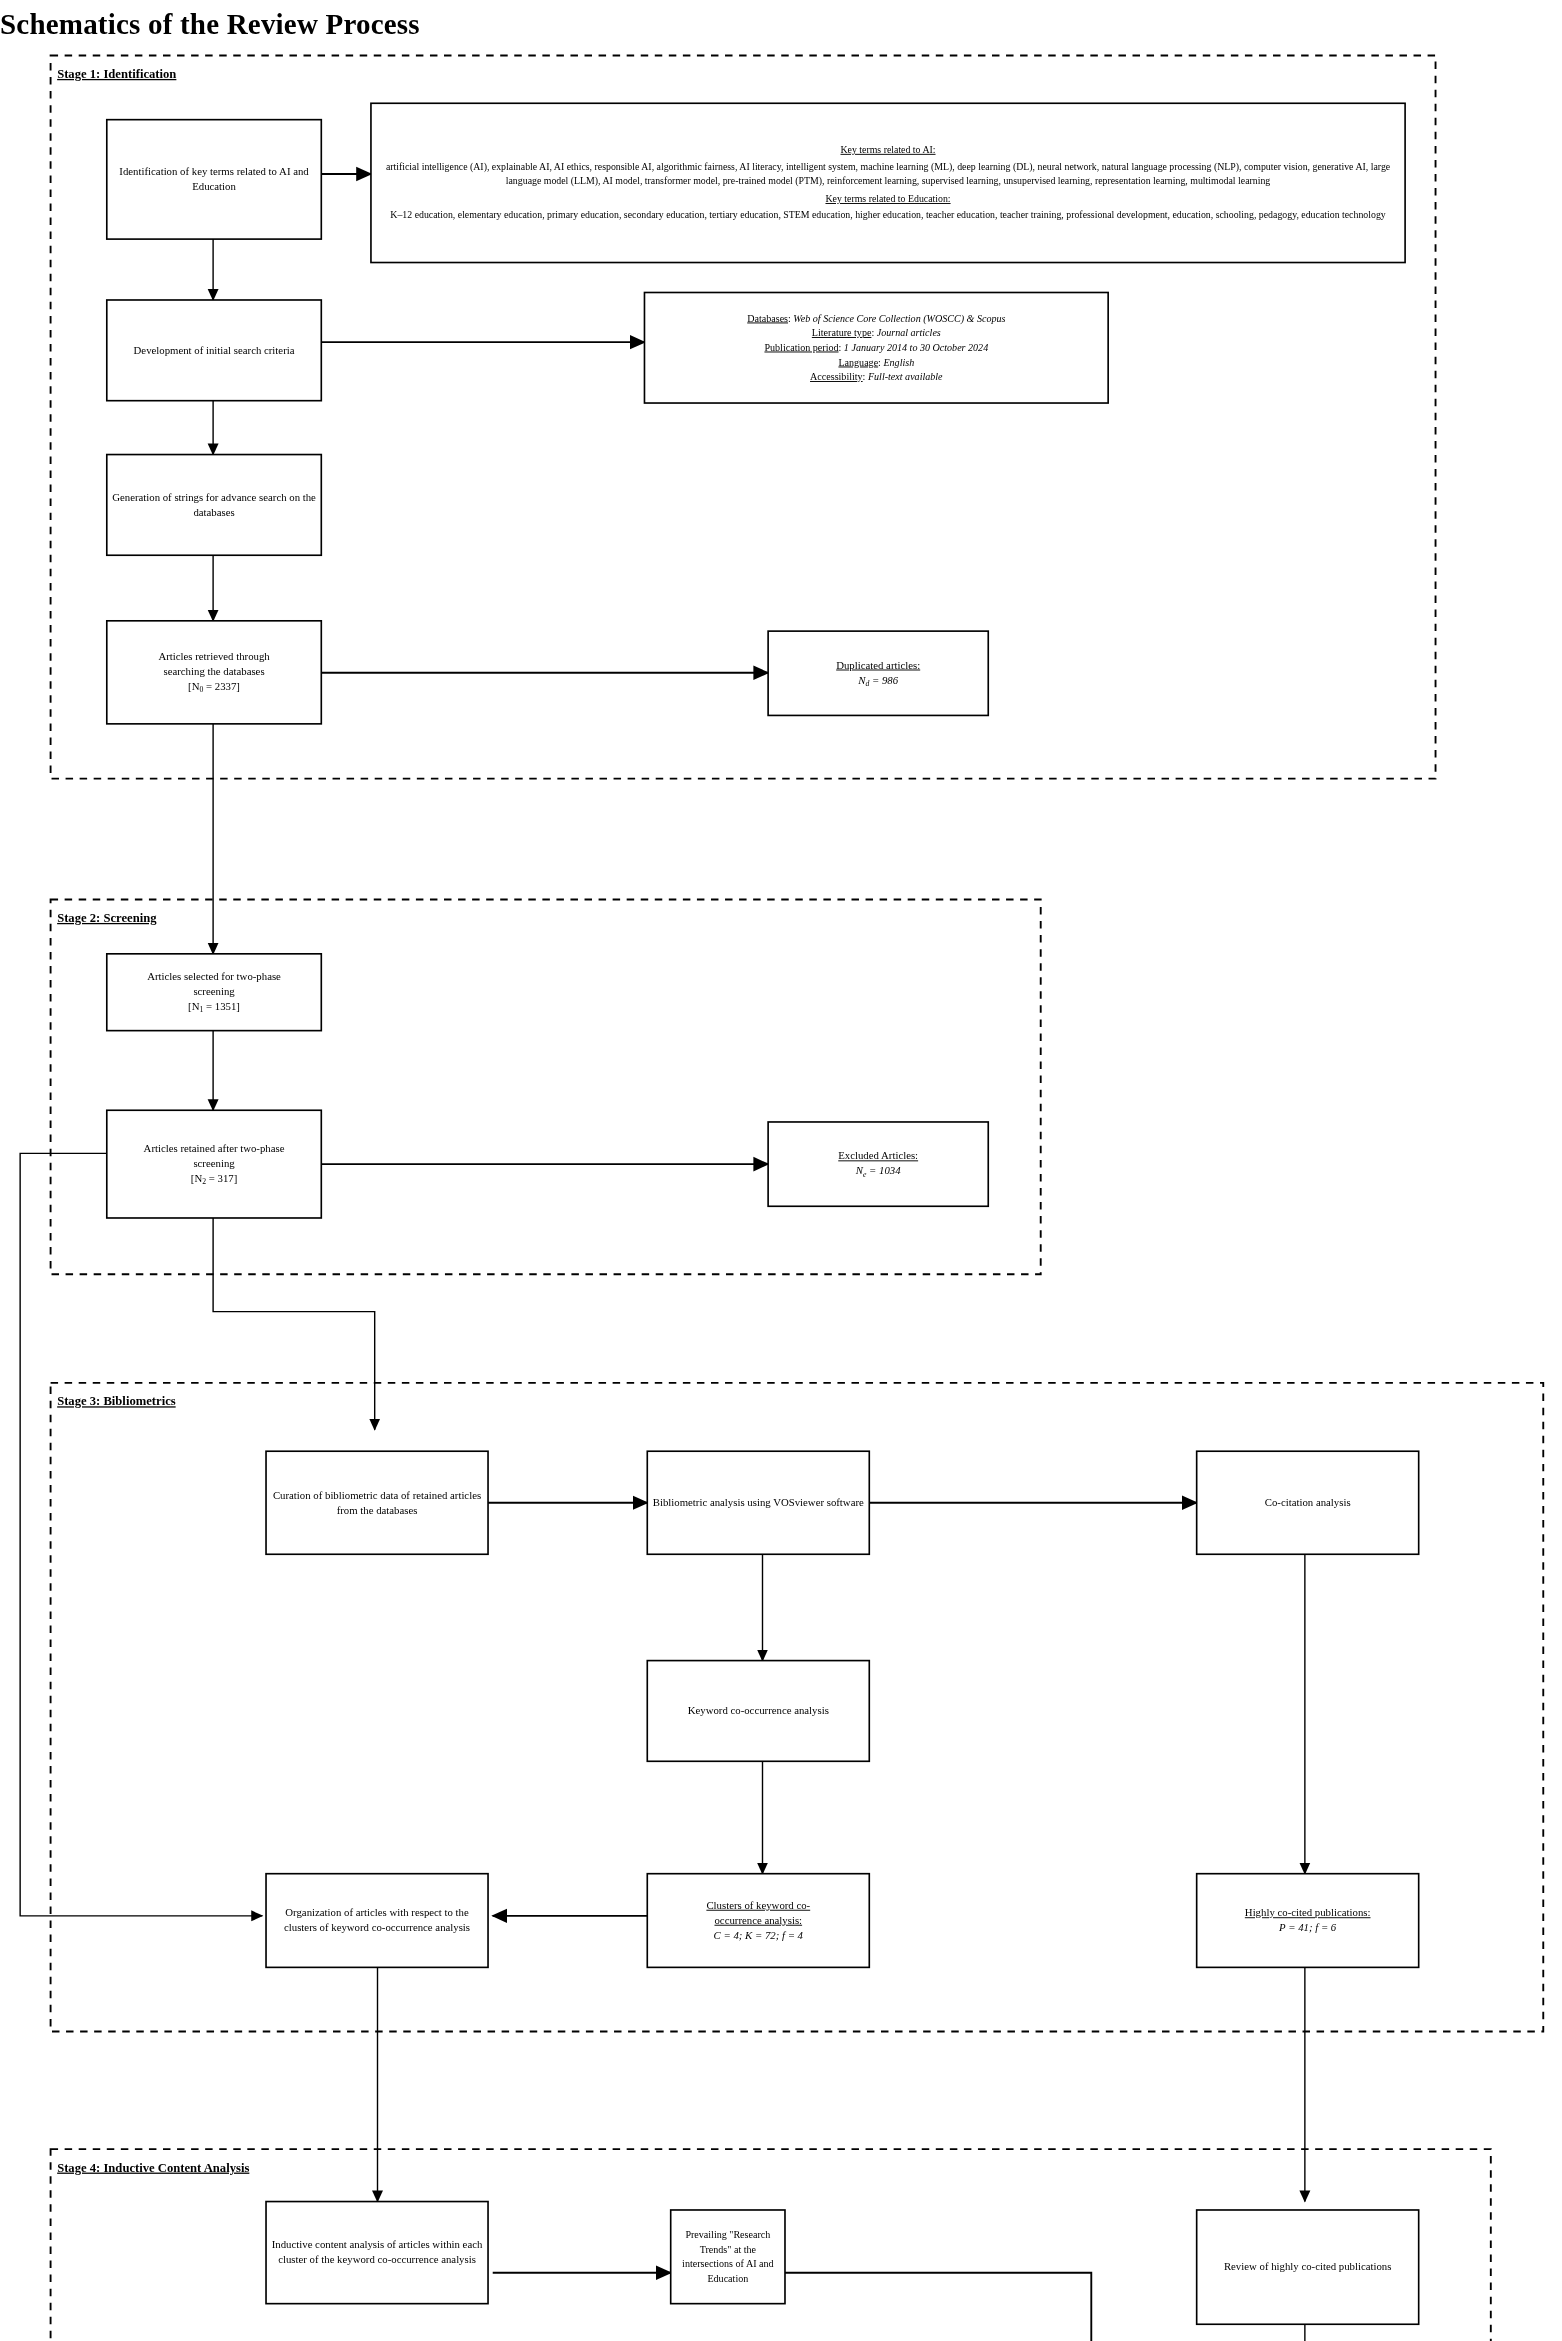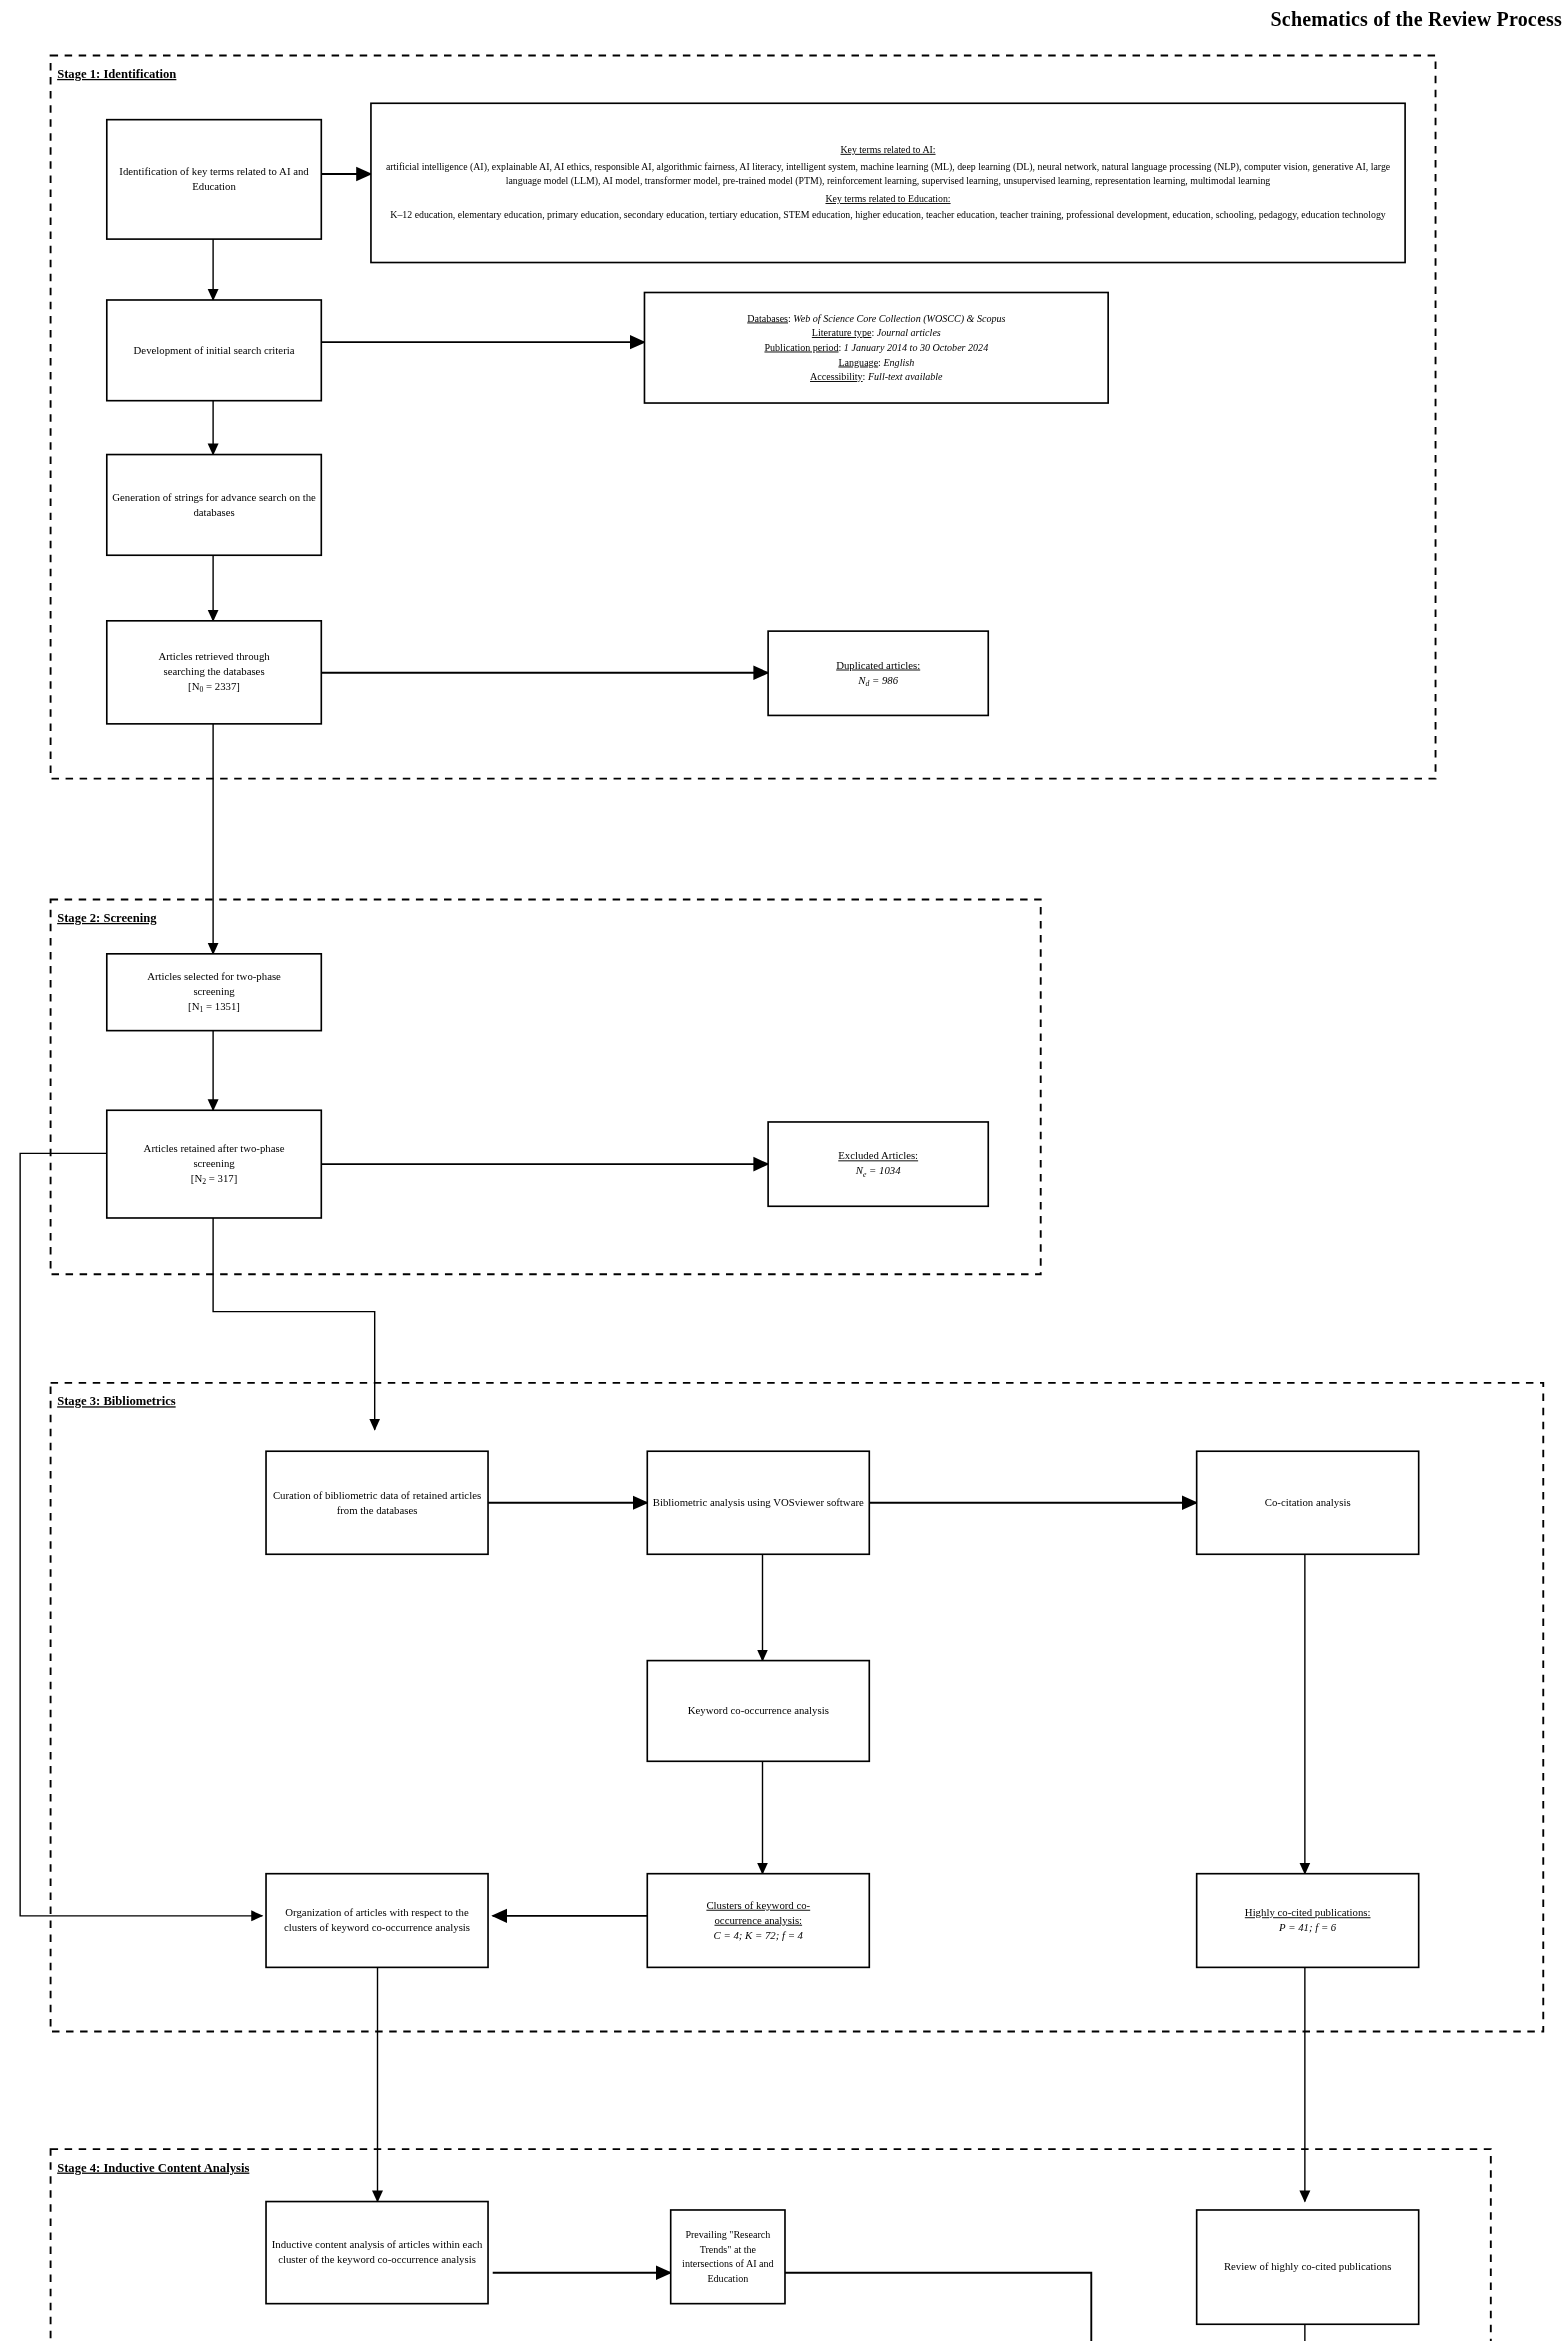--- a/index.html
+++ b/index.html
@@ -5,22 +5,22 @@
   html,body{margin:0;padding:0;background:#ffffff;}
   body{
     width:1562px;height:2591px;
     font-family:"Liberation Serif","DejaVu Serif",serif;
     color:#000;
     position:relative;
     overflow:hidden;
   }
   #page-title{
     position:absolute;left:0;top:8.4px;width:1562px;
-    text-align:right;
-    font-size:20px;font-weight:bold;
+    text-align:left;
+    font-size:29px;font-weight:bold;
     letter-spacing:0.2px;
   }
   svg#flow{position:absolute;left:0;top:0;width:1562px;height:2591px;}
   .stage-frame{fill:none;stroke:#000;stroke-width:4;stroke-dasharray:16 14;}
   .nodebox{fill:#ffffff;stroke:#000;stroke-width:3.5;}
   .conn{stroke:#000;stroke-width:4;fill:none;}
   .conn-thin{stroke:#000;stroke-width:3;fill:none;}
   .stage-label{
     font-family:"Liberation Serif","DejaVu Serif",serif;
     font-size:27px;font-weight:bold;

